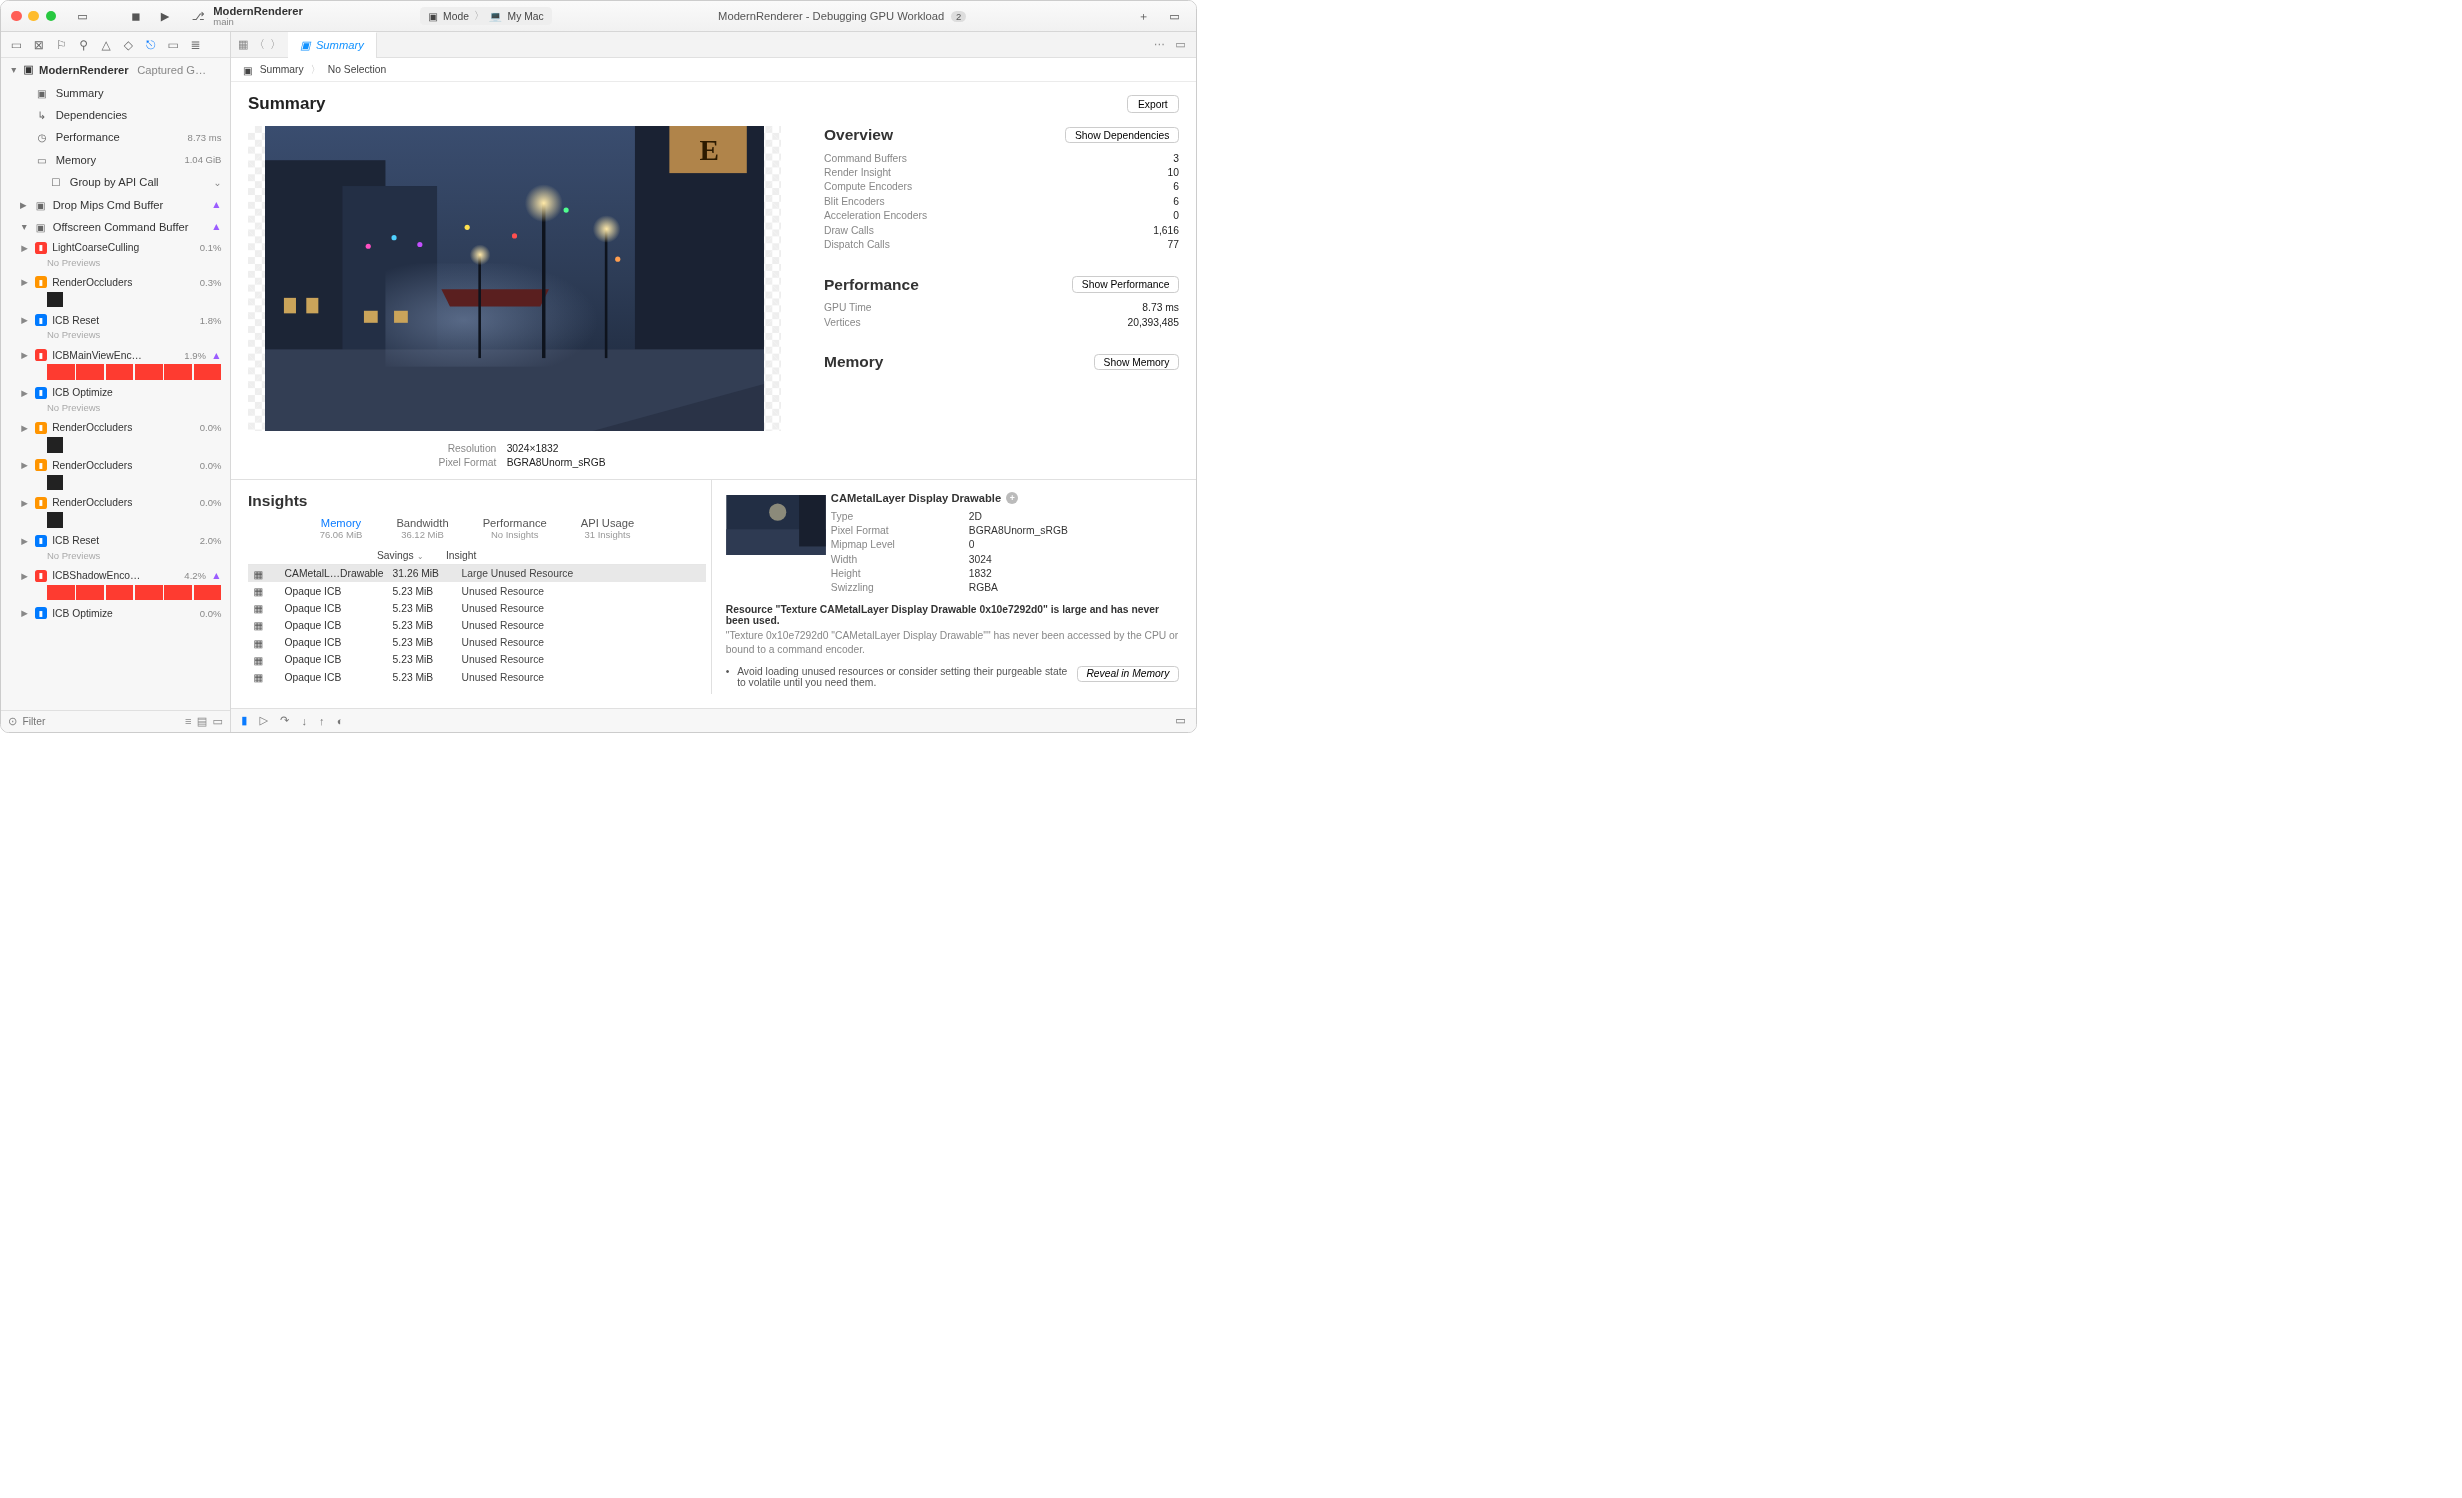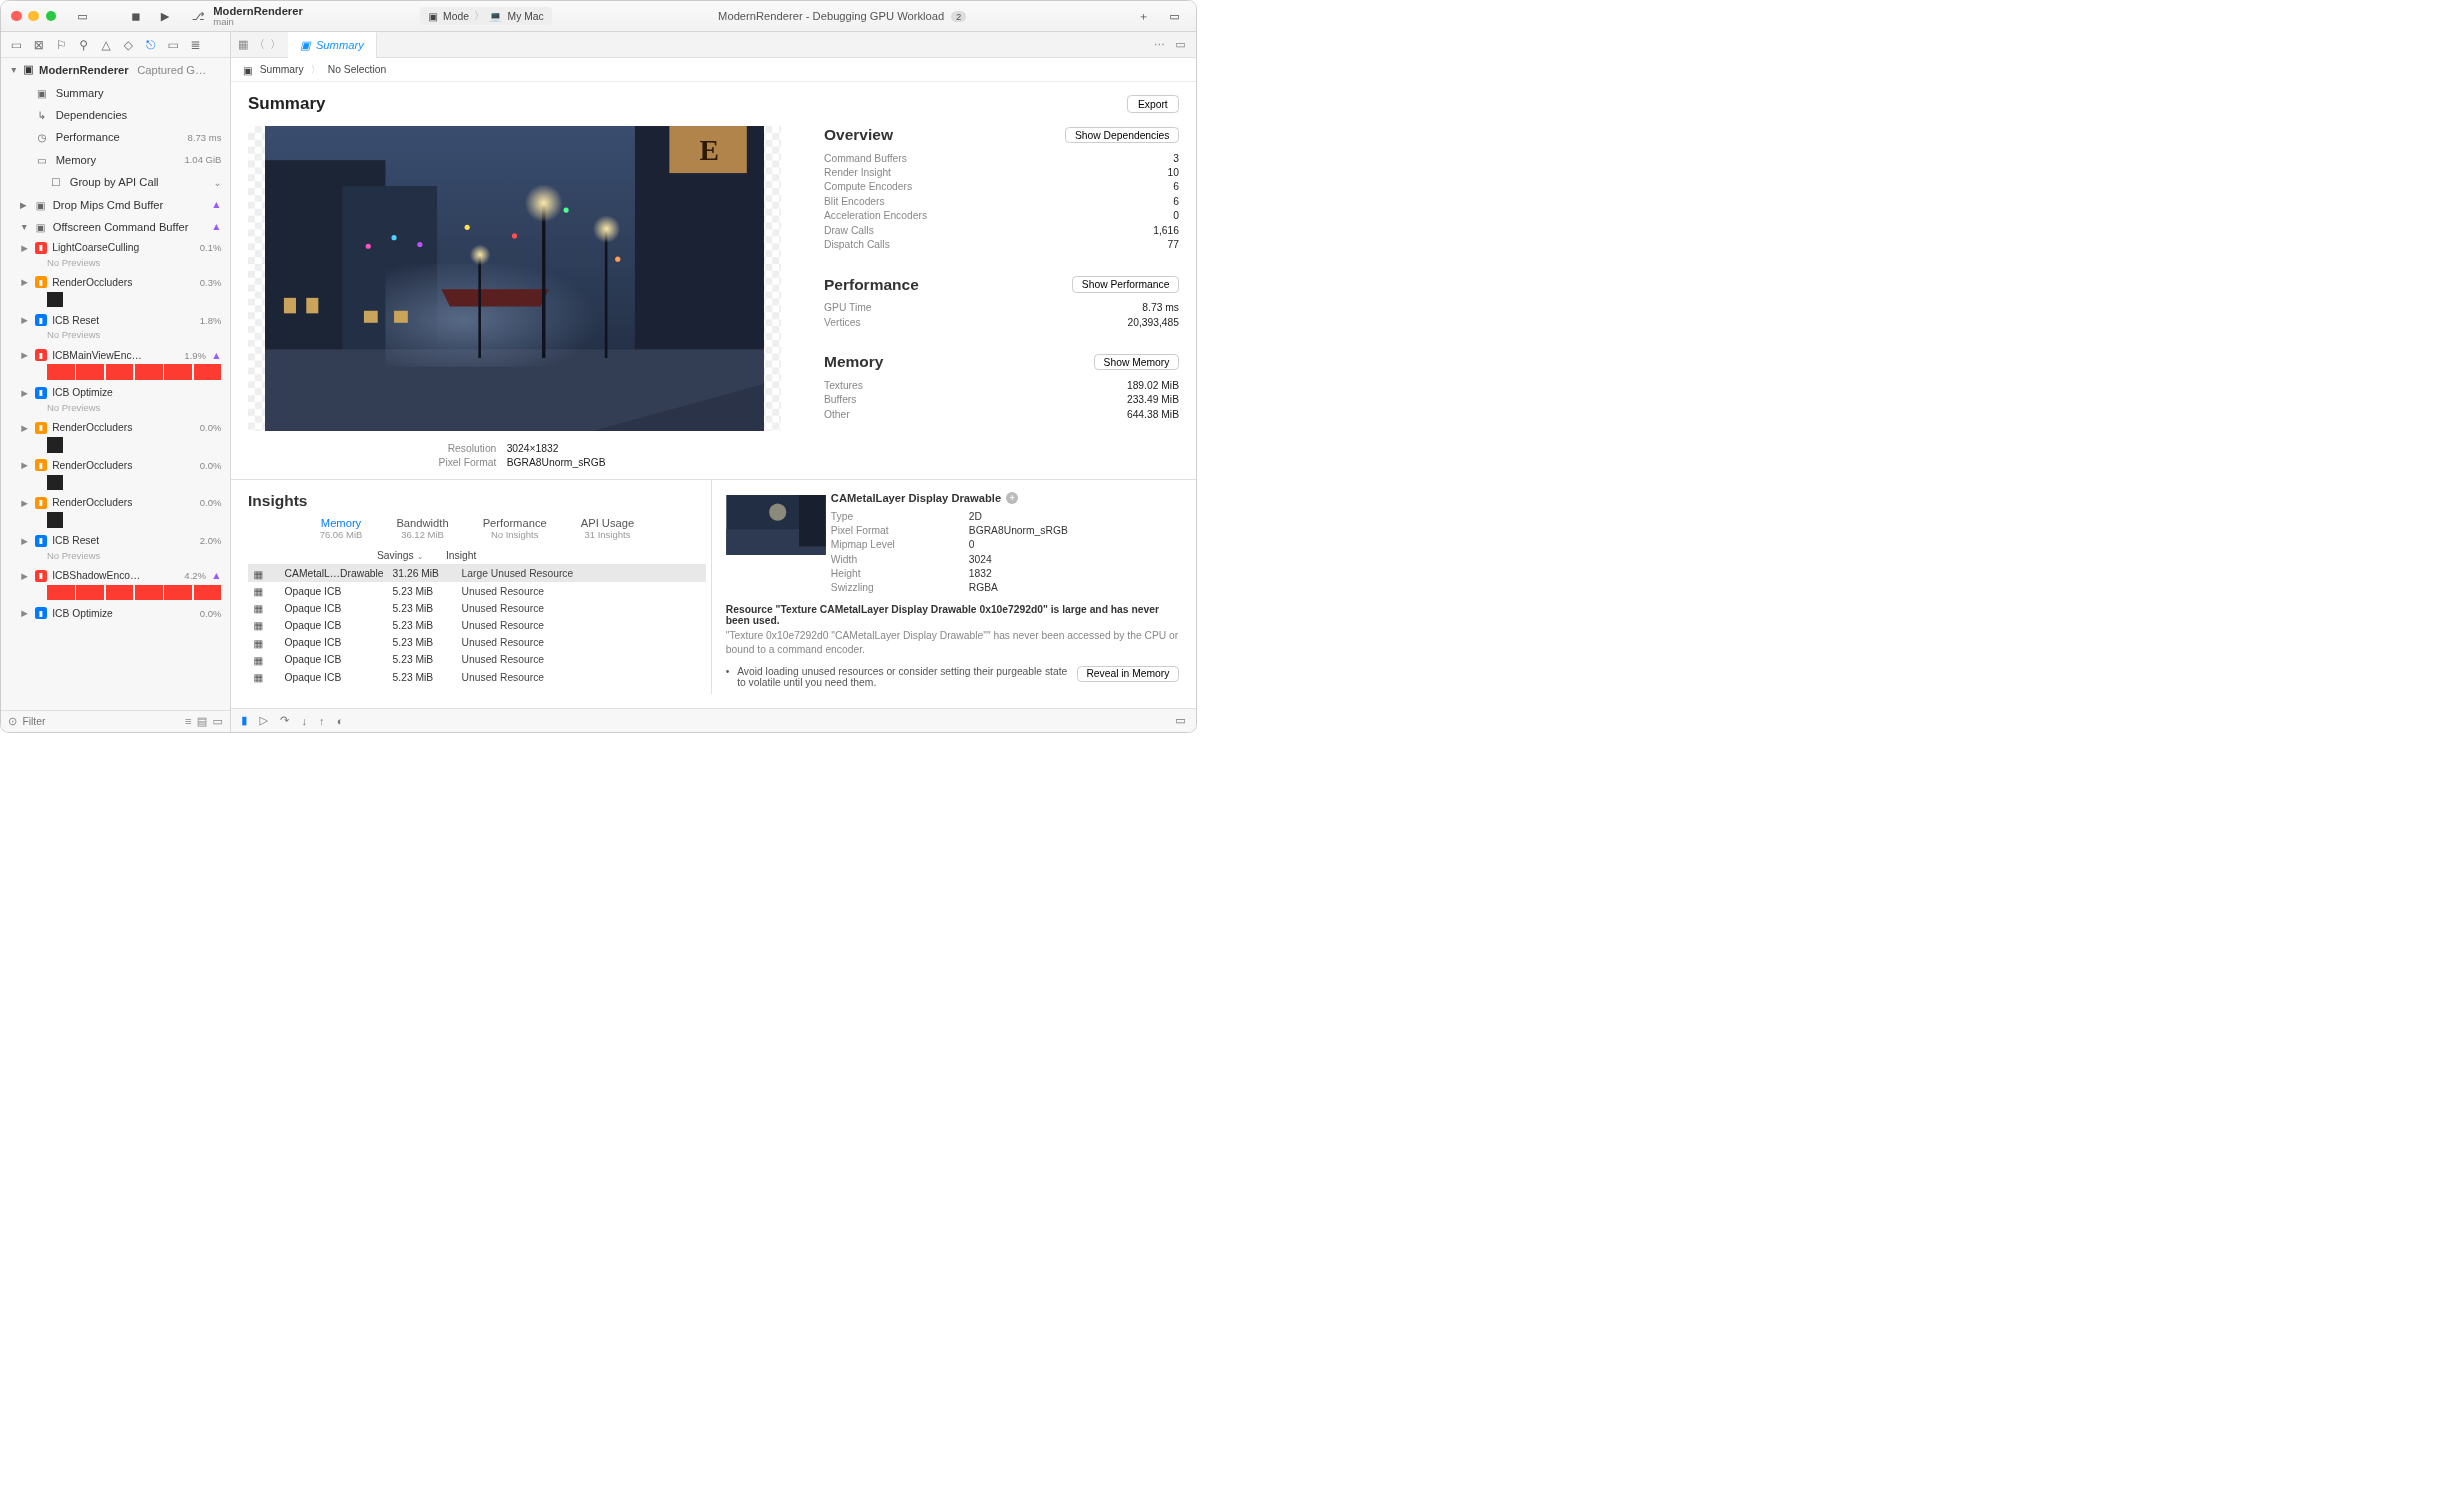--- a/index.html
+++ b/index.html
@@ -134,21 +134,21 @@
 .detail-kvs{flex:1;}
 .detail-title{font-weight:700; font-size:11.2px; margin-bottom:5.2px; display:flex; align-items:center; gap:5.2px;}
 .plus-badge{width:12px; height:12px; border-radius:50%; background:#bbb; color:#fff; font-size:8.6px; display:flex; align-items:center; justify-content:center;}
 .dkv{display:flex; padding:1.7px 0;}
 .dkv .k{width:138px; color:#888;}
 .dkv .v{}
 .detail-msg{font-weight:700; margin:8.6px 0 3.4px;}
 .detail-sub{color:#888; margin-bottom:8.6px; line-height:1.35;}
 .bullet{display:flex; gap:5.2px; color:#555; margin-bottom:6.9px;}
 .bullet .b{width:8.6px;}
-.btn-reveal{float:right; background:#fff; border:0.9px solid #ccc; border-radius:4.3px; padding:1.7px 8.6px; font-size:10.3px;}
+.btn-reveal{float:right; background:#fff; border:0.9px solid #ccc; border-radius:4.3px; padding:1.7px 8.6px; font-size:10.3px;font-style:italic;}
 
 .bottombar{height:24px; border-top:0.9px solid #e0e0e0; background:#f7f7f7; display:flex; align-items:center; padding:0 10.3px; gap:12px; color:#777;}
 .bottombar .right{margin-left:auto;}
 </style>
 </head>
 <body>
 
 <div class="window">
   <div class="titlebar">
     <div class="traffic">
@@ -508,34 +508,20 @@
                     <span class="k">Vertices</span>
                     <span class="v">20,393,485</span>
                   </div>
                 </div>
             </div>
             <div class="panel">
               <div class="panel-head">
                 <h3>Memory</h3>
                 <button class="btn-sm">Show Memory</button>
               </div>
-              <div id="mem-rows">
-                  <div class="kv-row">
-                    <span class="k">Textures</span>
-                    <span class="v">189.02 MiB</span>
-                  </div>
-                  <div class="kv-row">
-                    <span class="k">Buffers</span>
-                    <span class="v">233.49 MiB</span>
-                  </div>
-                  <div class="kv-row">
-                    <span class="k">Other</span>
-                    <span class="v">644.38 MiB</span>
-                  </div>
-                </div>
             </div>
           </div>
         </div>
 
         <div class="lower">
           <div class="insights-col">
             <h3>Insights</h3>
             <div class="ins-tabs" id="ins-tabs">
                 <div class="ins-tab active">
                   <div class="t">Memory</div>

